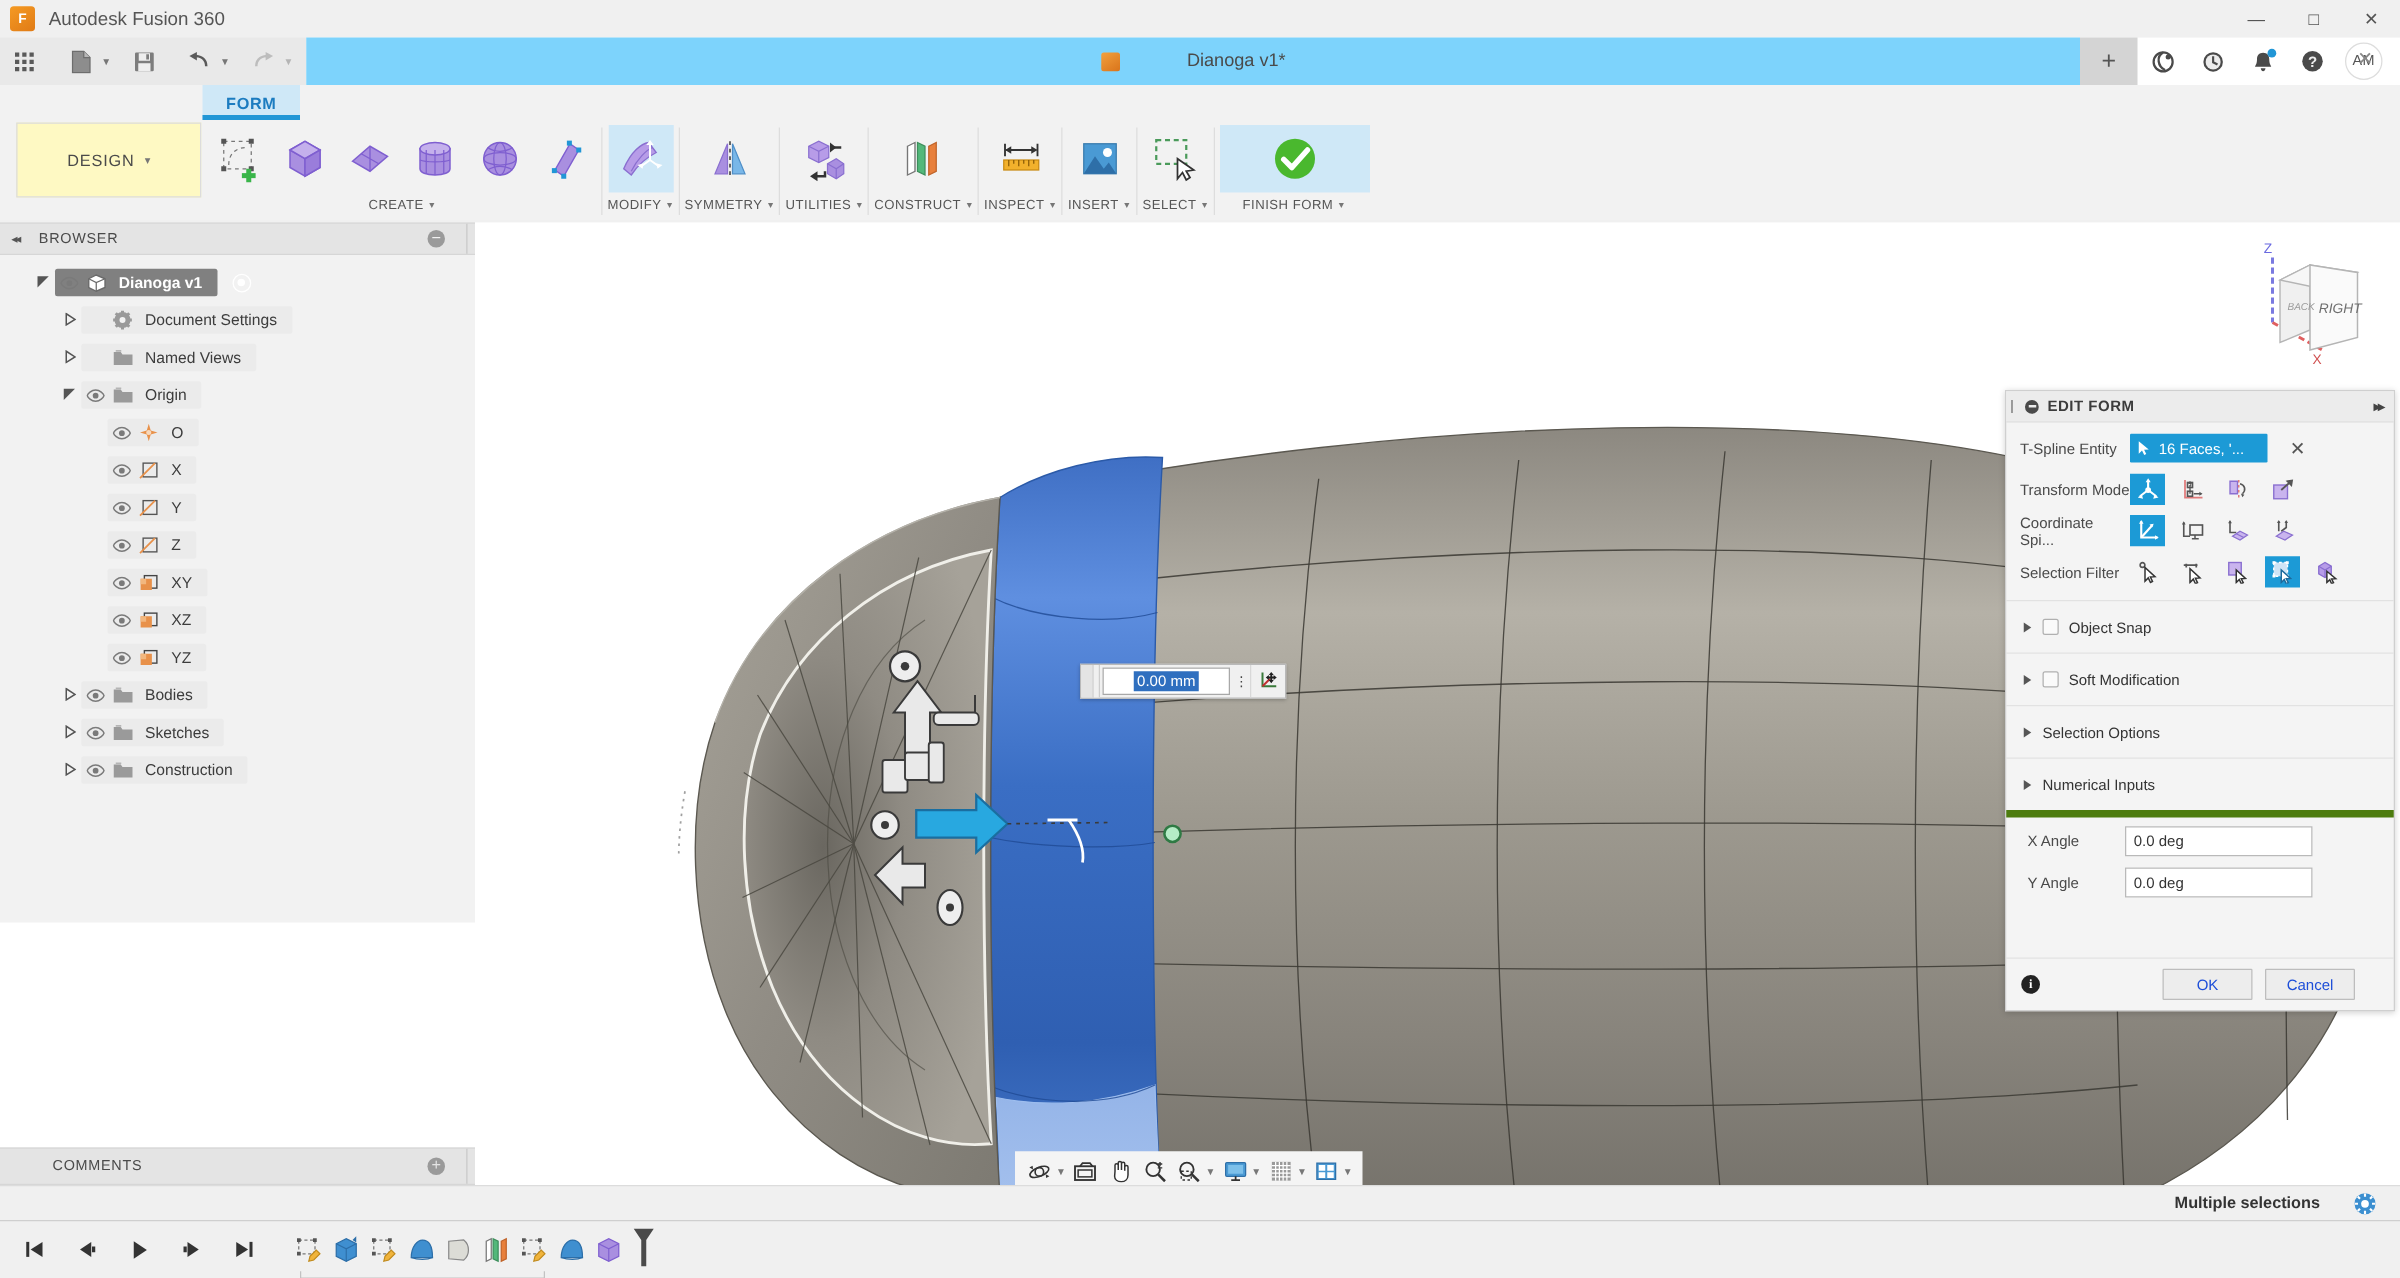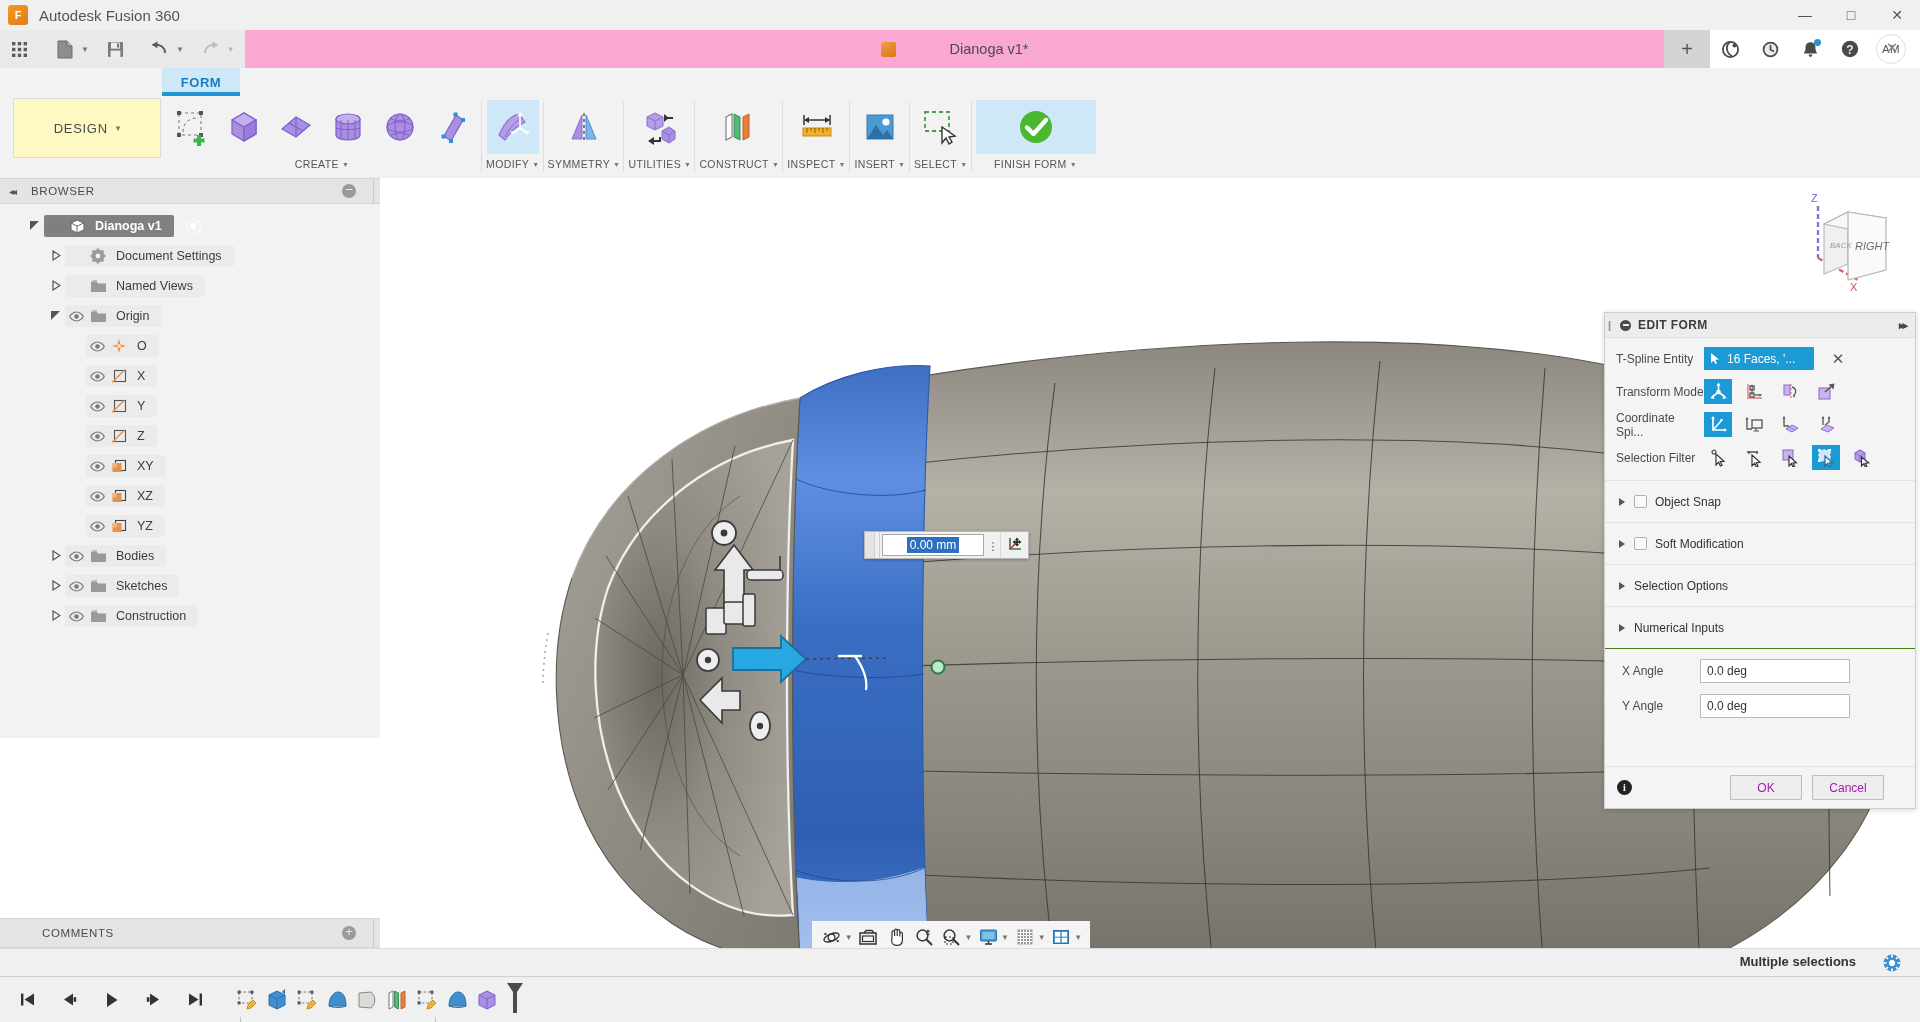--- a/index.html
+++ b/index.html
@@ -34,21 +34,21 @@
   .qa-ic{ width:30px;height:30px;display:flex;align-items:center;justify-content:center;
     margin-left:4px; color:#5a5a5a; }
   .caret{ font-size:8px; color:#777; margin-left:1px; }
   
   #tabstrip{
     position:absolute; top:30px; left:245px; right:0; height:38px;
     background:#fff; display:flex; align-items:center;
   }
   #doctab{
     flex:1; height:38px; display:flex; align-items:center; justify-content:center;
-    position:relative; background:#f9a8d4;gap:46px;
+    position:relative; background:#7dd3fc;gap:46px;
   }
   #doctab .cube{
     width:15px;height:15px;margin-right:8px;
     background:linear-gradient(145deg,#f2a03d,#d9741b);
     border-radius:2px;
   }
   #doctab .tname{ font-size:14.5px; color:#4a4a4a;}
   #tab-close{ position:absolute; right:20px; top:11px; width:16px;height:16px;
     text-align:center;line-height:14px;font-size:15px;color:#888;}
   #tabadd{ width:46px;height:38px;background:#d4d4d4;display:flex;align-items:center;
@@ -183,21 +183,21 @@
     width:150px;height:24px; border:1px solid #b9b9b9; background:#fff;
     font-family:"Liberation Sans",sans-serif; font-size:12px; color:#333;
     padding-left:6px;
   }
   #ef-foot{ position:absolute; bottom:0; left:0; width:100%; height:42px;
     border-top:1px solid #e2e2e2; display:flex; align-items:center; }
   #ef-info{ width:15px;height:15px;border-radius:50%;background:#222;color:#fff;
     font-size:10px; font-weight:bold; display:flex;align-items:center;justify-content:center;
     margin-left:12px; font-family:"Liberation Serif",serif;}
   .ef-btn{ width:72px;height:25px;border:1px solid #bdbdbd;background:#ededed;
-    font-size:12px;color:#a21caf; display:flex;align-items:center;justify-content:center;
+    font-size:12px;color:#1d4ed8; display:flex;align-items:center;justify-content:center;
     border-radius:1px;}
   
   #valuebox{
     position:absolute; left:864px; top:531px; width:165px; height:28px;
     background:#f0f0f0; border:1px solid #b9b9b9; display:flex; align-items:center;
     box-shadow:0 1px 3px rgba(0,0,0,.25);
   }
   #vb-grip{ width:10px; height:100%; background:#e4e4e4;
     border-right:1px solid #cdcdcd;}
   #vb-grip2{ width:5px;height:100%;background:#f0f0f0;border-right:1px solid #cdcdcd;}
@@ -1225,21 +1225,21 @@
   </div>
   <div class="ef-sect">
     <span class="tri"></span>
     <span class="t">Selection Options</span>
   </div>
   <div class="ef-sect">
     <span class="tri"></span>
     <span class="t">Numerical Inputs</span>
   </div>
 
-  <div class="ef-input-row" style="border-top:1px solid #4d7c0f; padding-top:4px; height:40px;">
+  <div class="ef-input-row" style="border-top:6px solid #4d7c0f; padding-top:4px; height:40px;">
     <span class="l">X Angle</span>
     <input value="0.0 deg" style="">
   </div>
   <div class="ef-input-row">
     <span class="l">Y Angle</span>
     <input value="0.0 deg" style="">
   </div>
 
   <div id="ef-foot">
     <span id="ef-info">i</span>

